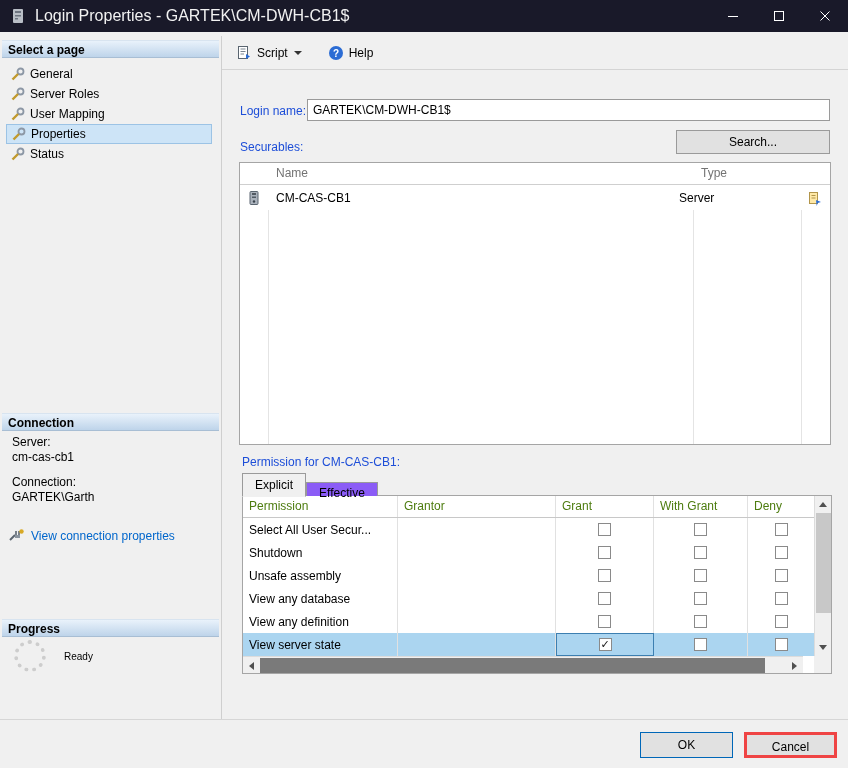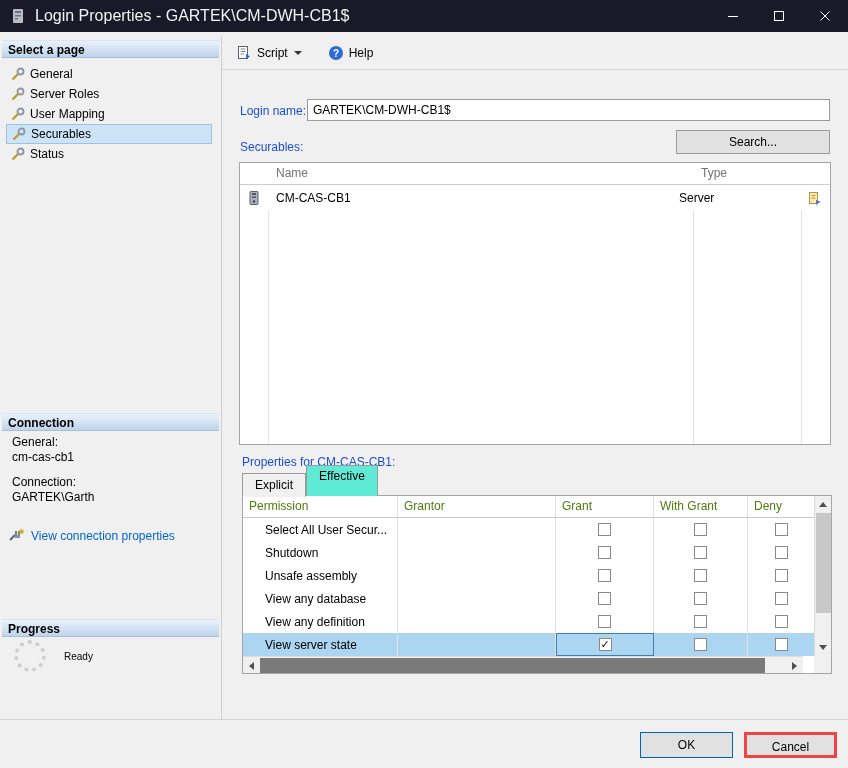--- a/index.html
+++ b/index.html
@@ -55,30 +55,30 @@
 .sc-icon{width:28px}.sc-name{width:425px}.sc-type{flex:1}.sc-action{width:30px}
 .sec-vline{position:absolute;top:0;bottom:0;width:1px;background:#e4e4e4}
 .sec-row{position:absolute;left:0;top:22px;width:100%;height:25px;display:flex;align-items:center;background:#fff;cursor:default}
 .sec-row .icn{width:16px;height:16px;margin:0 6px;display:inline-flex}
 .sec-row .cell-name{width:403px;padding-left:8px}
 .sec-row .cell-type{flex:1;padding-left:8px}
 .sec-row .cell-action{width:30px;display:flex;justify-content:center}
 
 
 .tabs{position:absolute;left:242px;top:472px;height:24px;display:flex;align-items:flex-end;z-index:3}
-.tab{height:31px;line-height:20px;padding:0 12px;border:1px solid #9a9a9a;border-bottom:none;background:#5eead4;cursor:default}
+.tab{height:14px;line-height:20px;padding:0 12px;border:1px solid #9a9a9a;border-bottom:none;background:#8b5cf6;cursor:default}
 .tab.selected{height:24px;line-height:23px;background:#f0f0f0;border-bottom:1px solid #f0f0f0;margin-bottom:-1px}
 .perm-grid{position:absolute;left:242px;top:495px;width:590px;height:179px;background:#fff;border:1px solid #a5a5a5}
 .perm-header{position:absolute;left:0;top:0;width:571px;height:22px;display:flex;border-bottom:1px solid #c8c8c8;background:#fff}
 .perm-header .hc{line-height:21px;padding-left:6px;border-right:1px solid #e1e1e1;color:#4d7c0f}
 .c-perm{width:155px}.c-grantor{width:158px}.c-grant{width:98px}.c-with{width:94px}.c-deny{width:66px;border-right:none!important}
 .perm-rows{position:absolute;left:0;top:22px;width:571px;height:138px}
 .perm-row{display:flex;height:23px;background:#fff}
 .perm-row.hl{background:#abd5f0}
-.perm-row .cell{border-right:1px solid #e1e1e1;display:flex;align-items:center;padding-left:22px}
+.perm-row .cell{border-right:1px solid #e1e1e1;display:flex;align-items:center;padding-left:6px}
 .perm-row .cell.cb-cell{justify-content:center;padding-left:0}
 .perm-row .cell.focus-cell{border:1px solid #3c7fb1;padding-left:0}
 .cb{width:13px;height:13px;border:1px solid #8a8a8a;background:#fff;display:inline-flex;align-items:center;justify-content:center;font-size:11px;line-height:11px;cursor:default}
 .cb.checked::after{content:"\2713";color:#111}
 
 
 .vscroll{position:absolute;right:0;top:0;width:17px;height:160px;background:#f0f0f0;border-left:1px solid #dcdcdc}
 .hscroll{position:absolute;left:0;bottom:0;height:17px;width:560px;background:#f0f0f0;border-top:1px solid #dcdcdc}
 .scroll-corner{position:absolute;right:0;bottom:0;width:17px;height:17px;background:#f0f0f0}
 .sb-arrow{position:absolute;width:17px;height:17px;display:flex;align-items:center;justify-content:center}
@@ -150,35 +150,35 @@
           </span>
           <span>User Mapping</span>
         </div>
         <div class="page-item selected" style="top: 84px;">
           <span class="icn">
             <svg viewBox="0 0 15 15" width="15" height="15">
               <circle cx="10.5" cy="4.5" r="3" fill="none" stroke="#8c97a5" stroke-width="1.8"></circle>
               <path d="M2.5 12.5 L8 7" stroke="#c19a2e" stroke-width="2.4" fill="none"></path>
             </svg>
           </span>
-          <span>Securables</span>
+          <span>Properties</span>
         </div>
         <div class="page-item" style="top: 104px;">
           <span class="icn">
             <svg viewBox="0 0 15 15" width="15" height="15">
               <circle cx="10.5" cy="4.5" r="3" fill="none" stroke="#8c97a5" stroke-width="1.8"></circle>
               <path d="M2.5 12.5 L8 7" stroke="#c19a2e" stroke-width="2.4" fill="none"></path>
             </svg>
           </span>
           <span>Status</span>
         </div>
       </div>
 
     <div class="section-header" style="top:373px">Connection</div>
-    <span class="side-label" style="top:395px">General:</span>
+    <span class="side-label" style="top:395px">Server:</span>
     <span class="side-value" style="top:410px">cm-cas-cb1</span>
     <span class="side-label" style="top:435px">Connection:</span>
     <span class="side-value" style="top:450px">GARTEK\Garth</span>
 
     <div class="link-row" style="top:488px">
       <span class="icn">
         <svg viewBox="0 0 17 15" width="17" height="15">
             <path d="M2 12 L7 7" stroke="#5a6570" stroke-width="2" fill="none"></path>
             <path d="M8 3 v4 M11 3 v4" stroke="#5a6570" stroke-width="1.6" fill="none"></path>
             <path d="M7 7 h5 v3 h-5 z" fill="#8a949e"></path>
@@ -258,21 +258,21 @@
                 <line x1="4.5" y1="5.5" x2="8.5" y2="5.5" stroke="#b2954a"></line>
                 <line x1="4.5" y1="8" x2="8.5" y2="8" stroke="#b2954a"></line>
                 <path d="M9 10 l5 2 -3.3 1 -1 3 z" fill="#2b6cd4"></path>
               </svg>
             </span>
           </div>
         </div>
       </div>
   </div>
 
-  <span class="lbl" style="left:242px;top:455px">Properties for CM-CAS-CB1:</span>
+  <span class="lbl" style="left:242px;top:455px">Permission for CM-CAS-CB1:</span>
   <div class="tabs">
       <div class="tab selected">Explicit</div>
       <div class="tab">Effective</div>
     </div>
 
   <div class="perm-grid">
     <div class="perm-header">
         <div class="hc c-perm">Permission</div>
         <div class="hc c-grantor">Grantor</div>
         <div class="hc c-grant">Grant</div>

